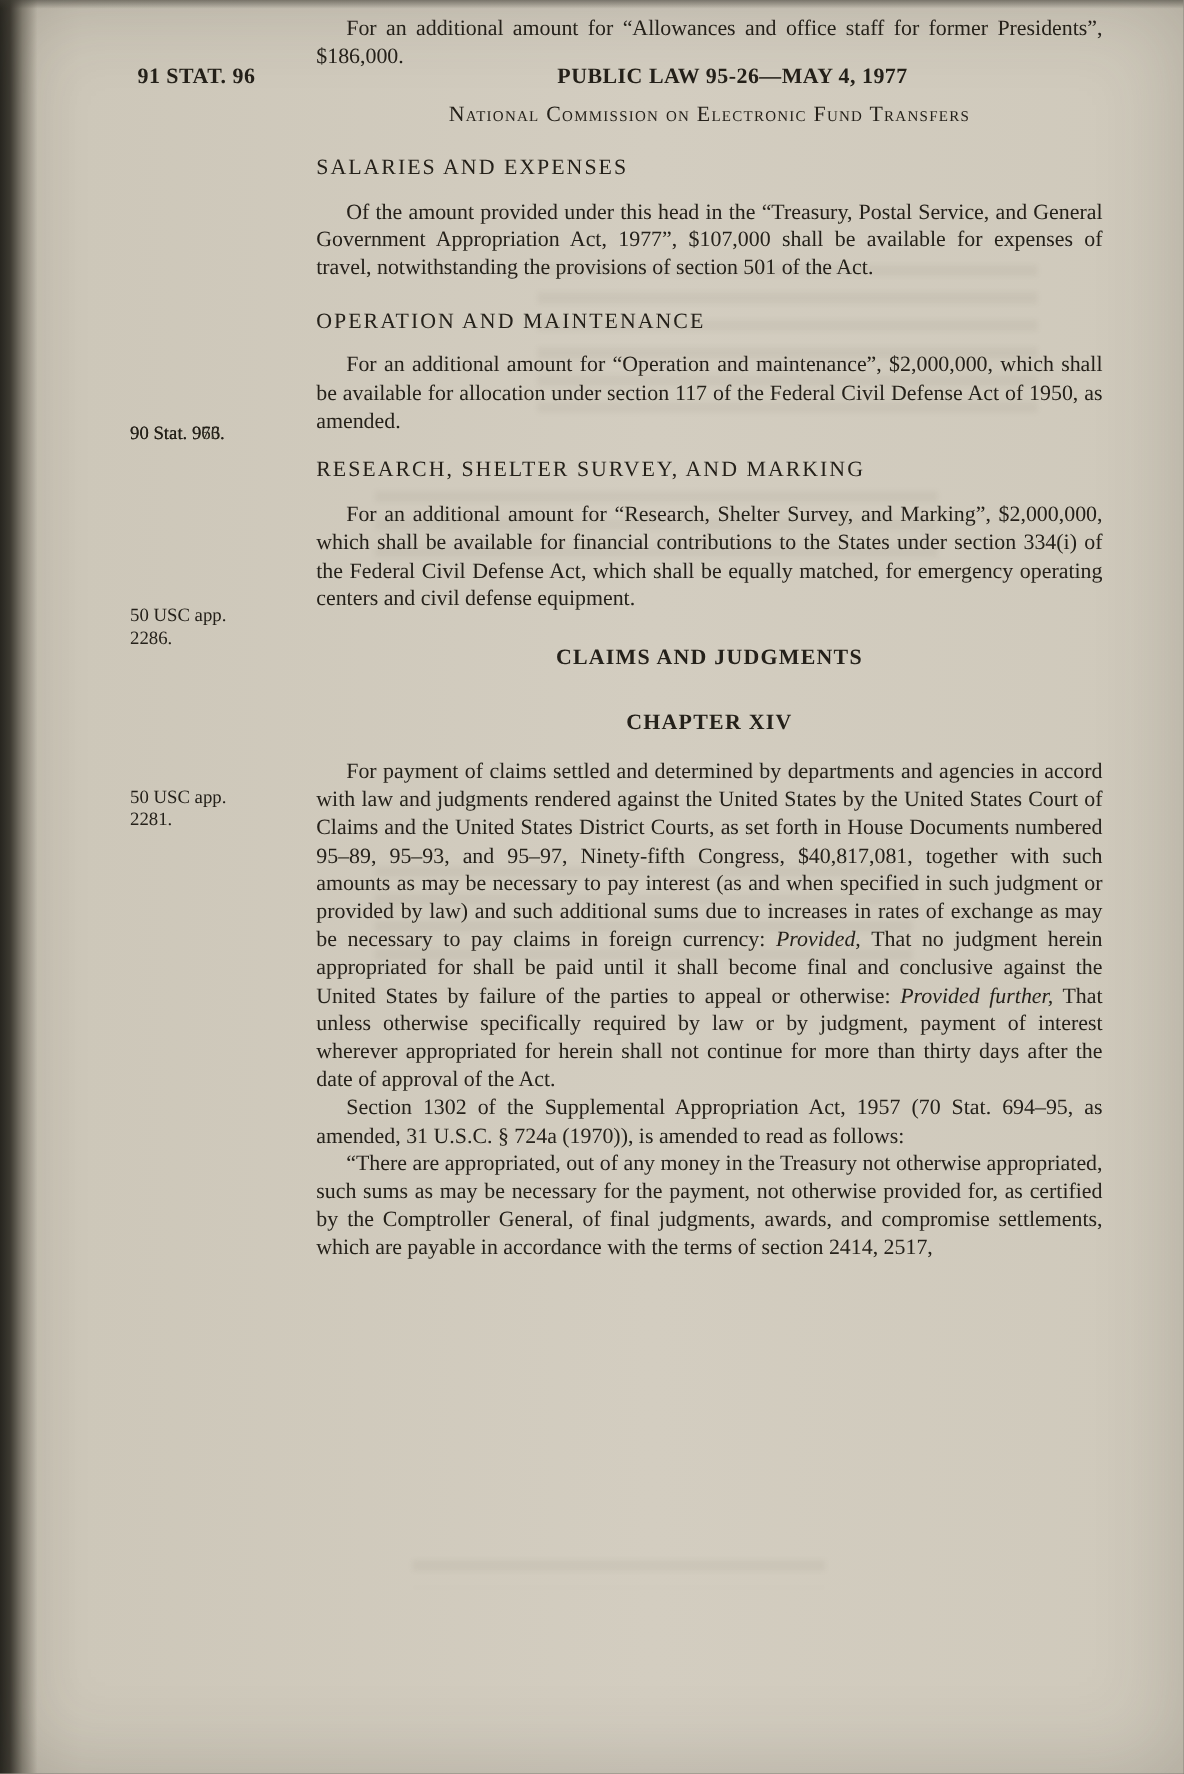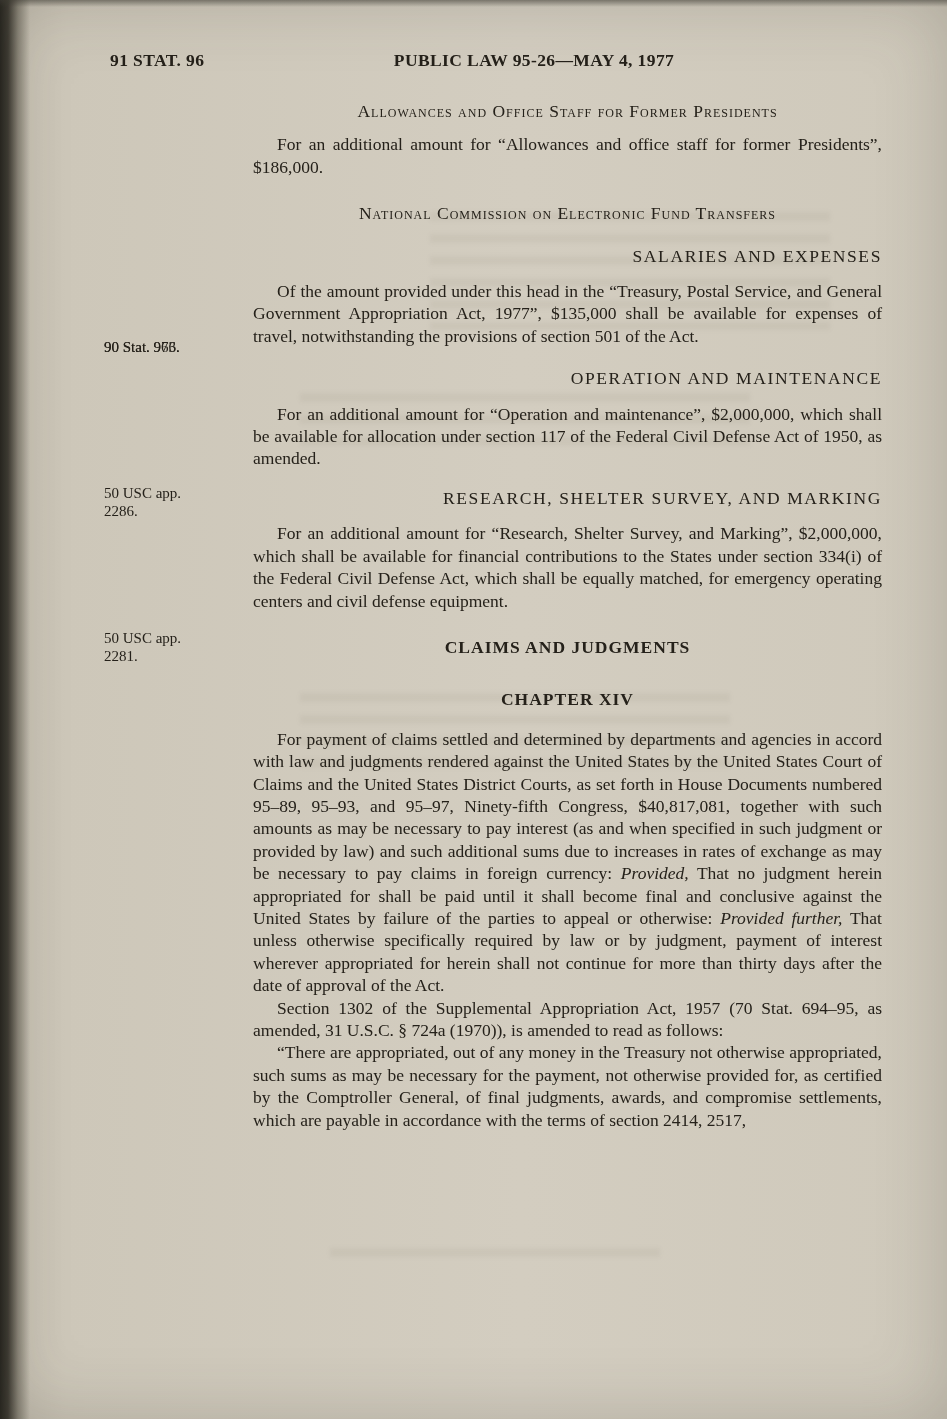--- a/index.html
+++ b/index.html
@@ -26,34 +26,34 @@
   }
   .bleed {
     position:absolute; filter:blur(2px); opacity:0.5; pointer-events:none;
     background:repeating-linear-gradient(180deg, rgba(108,100,84,0.14) 0px, rgba(108,100,84,0.14) 9px, rgba(108,100,84,0) 9px, rgba(108,100,84,0) 22px);
   }
   .running-head {
     position:absolute; top:50px; left:0; right:0; height:24px;
     font-weight:bold; font-size:17.5px; letter-spacing:0.4px;
   }
   .running-head .stat-cite { position:absolute; left:110px; white-space:nowrap; }
-  .running-head .law-cite { position:absolute; left:534px; transform:translateX(-50%); white-space:nowrap; }
+  .running-head .law-cite { position:absolute; left:586px; transform:translateX(-50%); white-space:nowrap; }
 
   .column {
     position:absolute; left:253px; top:0; width:629px;
     text-align:justify;
   }
   .column p { margin:0; font-size:17.5px; line-height:22.4px; }
   .para { text-indent:24px; }
   .head-sc {
     font-variant:small-caps; font-weight:400; font-size:17px;
     text-align:center; letter-spacing:1px; margin:0; text-indent:0;
   }
   .subhead {
-    font-size:13.5px; letter-spacing:1.6px; text-align:right;
+    font-size:13.5px; letter-spacing:1.6px; text-align:left;
     font-weight:400; margin:0; text-indent:0;
   }
   .chapter-line {
     text-align:center; font-size:21px; letter-spacing:1px;
     font-weight:600; margin:0; text-indent:0;
   }
   
   .mt-first { margin-top:100px !important; }
   .mt-xs { margin-top:11px !important; }
   .mt-s  { margin-top:13px !important; }
@@ -98,26 +98,25 @@
 
   <div class="margin-note" id="mn-stat963">90 Stat. 963.</div>
   <div class="margin-note" id="mn-stat976">90 Stat. 976.</div>
   <div class="margin-note" id="mn-usc2286">50 USC app.
 2286.</div>
   <div class="margin-note" id="mn-usc2281">50 USC app.
 2281.</div>
 
   <div class="column">
 
-    <p class="head-sc mt-first">Allowances and Office Staff for Former Presidents</p>
     <p class="para mt-xs">For an additional amount for “Allowances and office staff for former Presidents”, $186,000.</p>
 
     <p class="head-sc mt-xl">National Commission on Electronic Fund Transfers</p>
     <p class="subhead mt-l">SALARIES AND EXPENSES</p>
-    <p class="para mt-s">Of the amount provided under this head in the “Treasury, Postal Service, and General Government Appropriation Act, 1977”, $135,000 shall be available for expenses of travel, notwithstanding the provisions of section 501 of the Act.</p>
+    <p class="para mt-s">Of the amount provided under this head in the “Treasury, Postal Service, and General Government Appropriation Act, 1977”, $107,000 shall be available for expenses of travel, notwithstanding the provisions of section 501 of the Act.</p>
 
     <p class="subhead mt-l">OPERATION AND MAINTENANCE</p>
     <p class="para mt-s">For an additional amount for “Operation and maintenance”, $2,000,000, which shall be available for allocation under section 117 of the Federal Civil Defense Act of 1950, as amended.</p>
 
     <p class="subhead mt-m">RESEARCH, SHELTER SURVEY, AND MARKING</p>
     <p class="para mt-s">For an additional amount for “Research, Shelter Survey, and Marking”, $2,000,000, which shall be available for financial contributions to the States under section 334(i) of the Federal Civil Defense Act, which shall be equally matched, for emergency operating centers and civil defense equipment.</p>
 
     <p class="chapter-line mt-xl">CLAIMS AND JUDGMENTS</p>
     <p class="chapter-line mt-ch">CHAPTER XIV</p>
 

